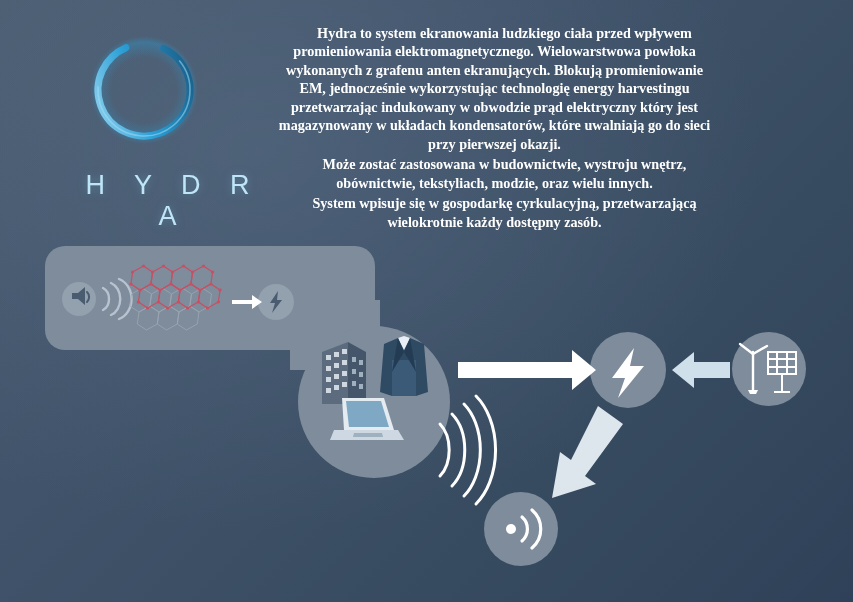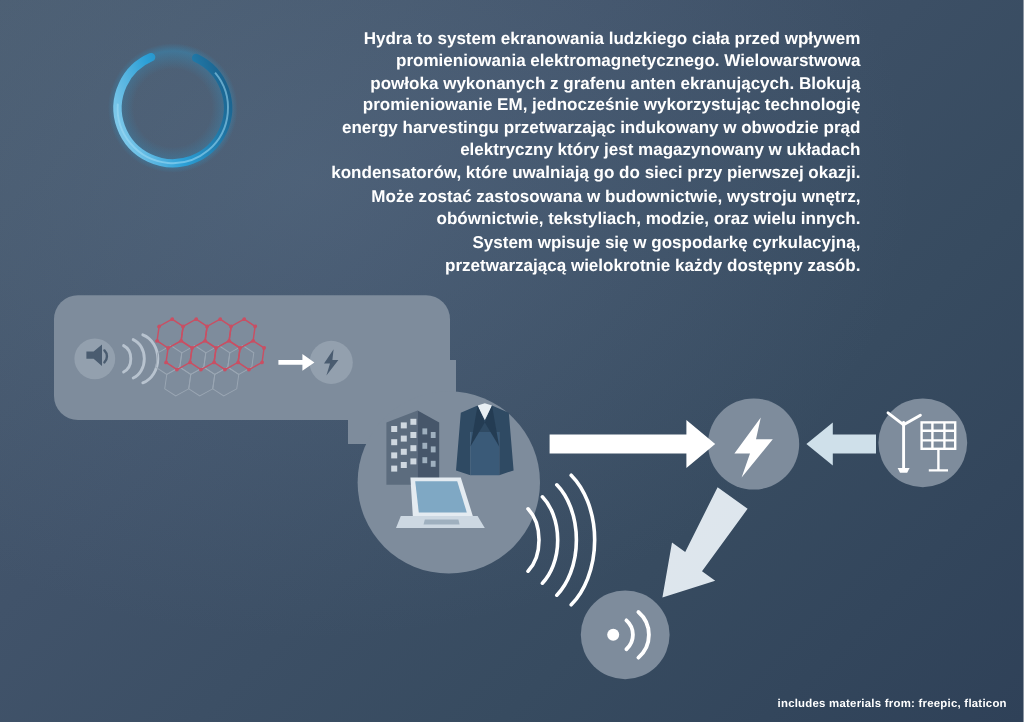--- a/index.html
+++ b/index.html
@@ -57,25 +57,25 @@
     text-shadow: 0 0 10px rgba(120,200,240,0.35);
   }
 
   
   #text-block {
     position: absolute;
     left: 272px;
     top: 24px;
     width: 445px;
     color: #ffffff;
-    font-family: Liberation Sans, sans-serif;
+    font-family: Liberation Serif, serif;
     font-size: 14.2px;
     line-height: 1.30;
     font-weight: 700;
-    text-align: right;
+    text-align: center;
   }
   #text-block p {
     margin: 0 0 0 0;
     text-indent: 20px;
   }
   #text-block p + p { margin-top: 2px; }
 
   
   #panel {
     position: absolute;
@@ -152,20 +152,21 @@
         <radialGradient id="ringGlow" cx="50%" cy="50%" r="50%">
           <stop offset="60%" stop-color="rgba(43,159,214,0)"></stop>
           <stop offset="88%" stop-color="rgba(43,159,214,0.35)"></stop>
           <stop offset="100%" stop-color="rgba(43,159,214,0)"></stop>
         </radialGradient>
       </defs>
       <circle cx="60" cy="60" r="54" fill="url(#ringGlow)"></circle>
       <circle cx="60" cy="60" r="46" fill="none" stroke="url(#ringGrad)" stroke-width="7" stroke-linecap="round" stroke-dasharray="250 40" transform="rotate(-65 60 60)"></circle>
       <circle cx="60" cy="60" r="46" fill="none" stroke="rgba(160,220,245,0.55)" stroke-width="1.6" stroke-dasharray="180 110" transform="rotate(-40 60 60)"></circle>
     </svg>
+    <div id="logo-text">H Y D R A</div>
   </div>
 
   <div id="text-block">
     <p>Hydra to system ekranowania ludzkiego ciała przed wpływem promieniowania elektromagnetycznego. Wielowarstwowa powłoka wykonanych z grafenu anten ekranujących. Blokują promieniowanie EM, jednocześnie wykorzystując technologię energy harvestingu przetwarzając indukowany w obwodzie prąd elektryczny który jest magazynowany w układach kondensatorów, które uwalniają go do sieci przy pierwszej okazji.</p>
     <p>Może zostać zastosowana w budownictwie, wystroju wnętrz, obównictwie, tekstyliach, modzie, oraz wielu innych.</p>
     <p>System wpisuje się w gospodarkę cyrkulacyjną, przetwarzającą wielokrotnie każdy dostępny zasób.</p>
   </div>
 
   <div id="panel"></div>
   <div id="panel-join"></div>
@@ -346,14 +347,13 @@
 
     <g>
       <circle cx="511" cy="529" r="5" fill="#ffffff"></circle>
       <g fill="none" stroke="#ffffff" stroke-width="3.2" stroke-linecap="round">
         <path d="M522 517 a16 16 0 0 1 0 24"></path>
         <path d="M532 510 a25 25 0 0 1 0 38"></path>
       </g>
     </g>
   </svg>
 
-  <div id="credit">includes materials from: freepic, flaticon</div>
 </div>
 
 </body></html>

